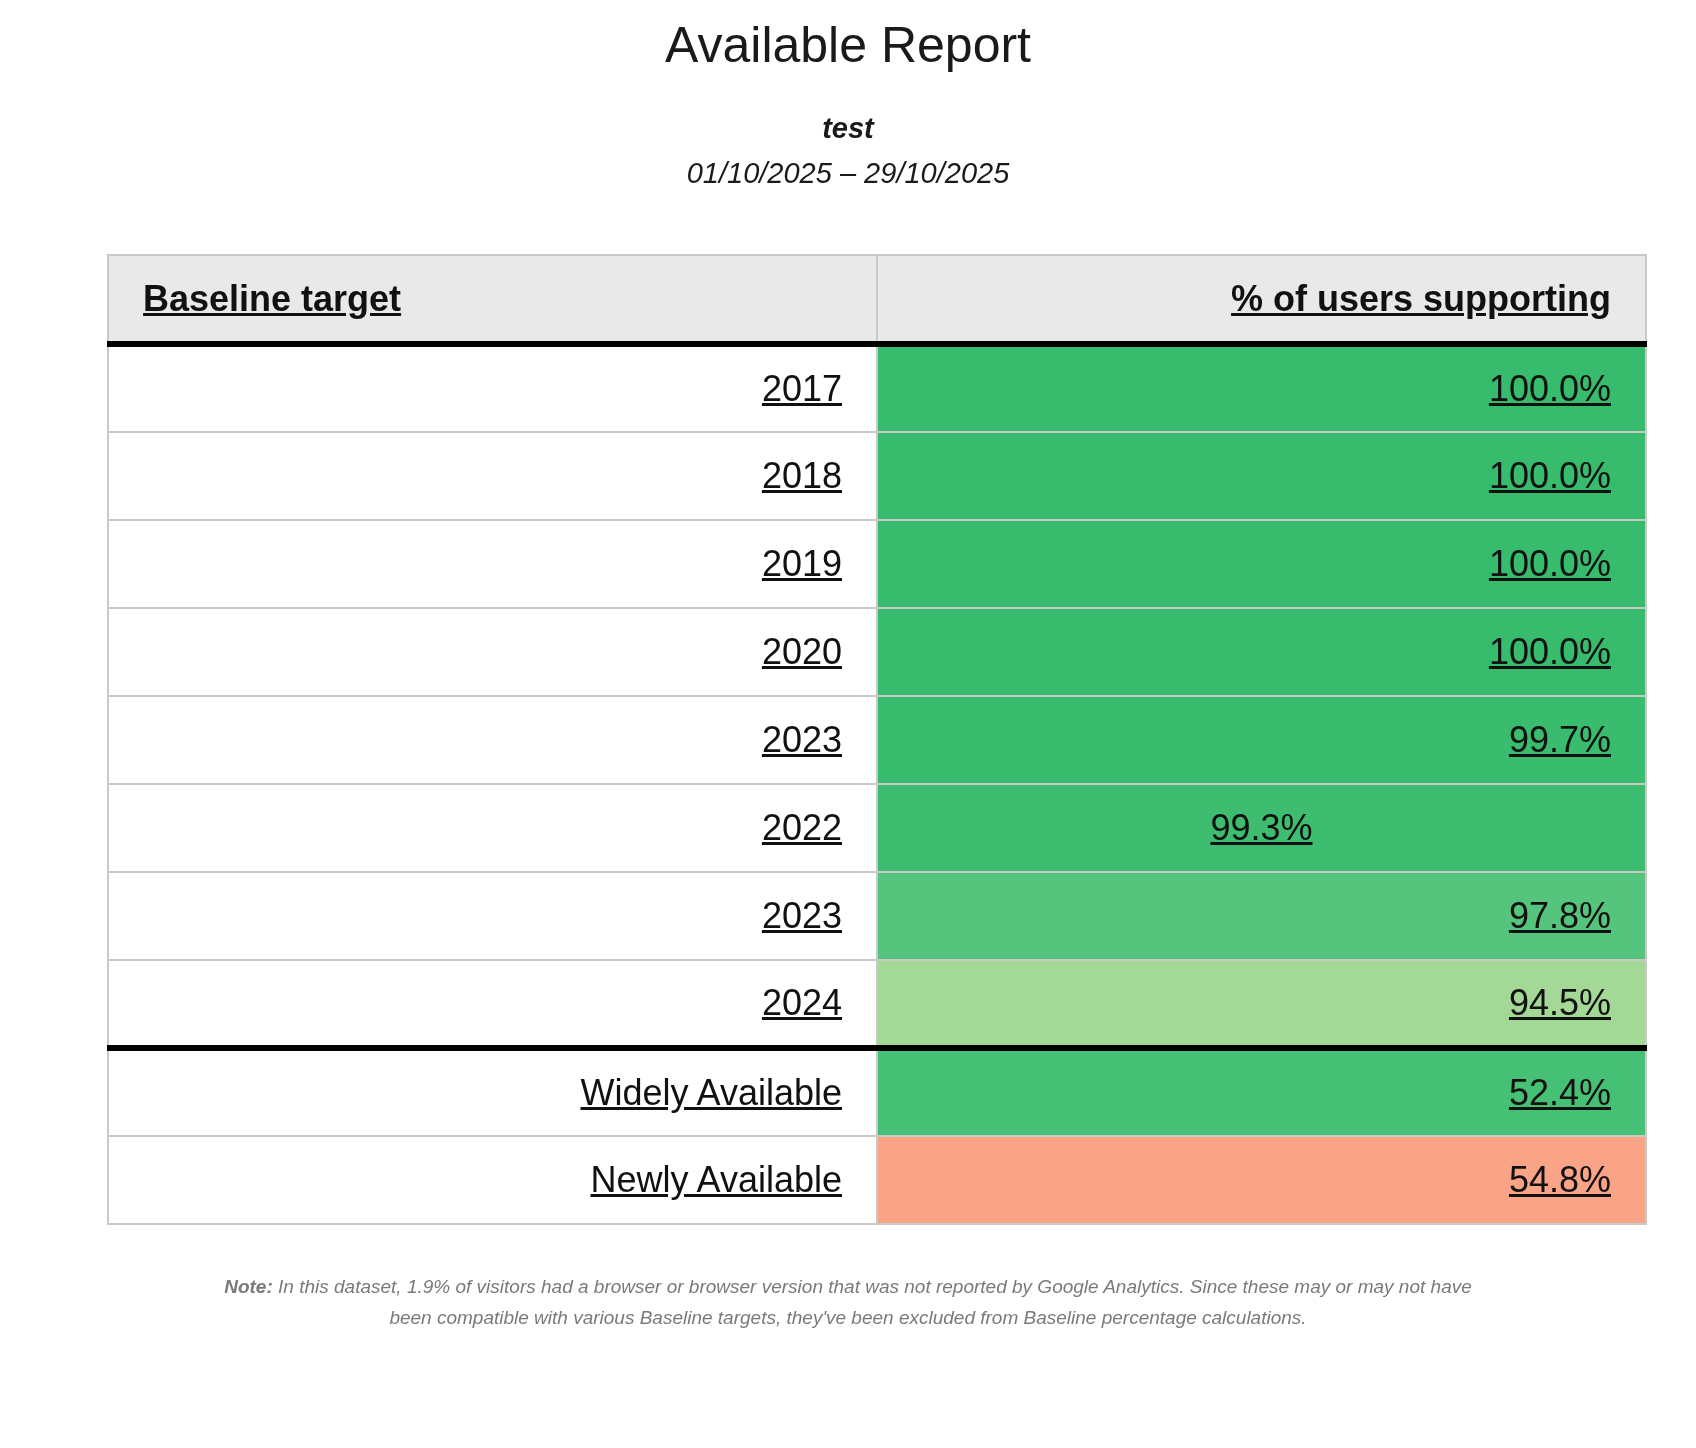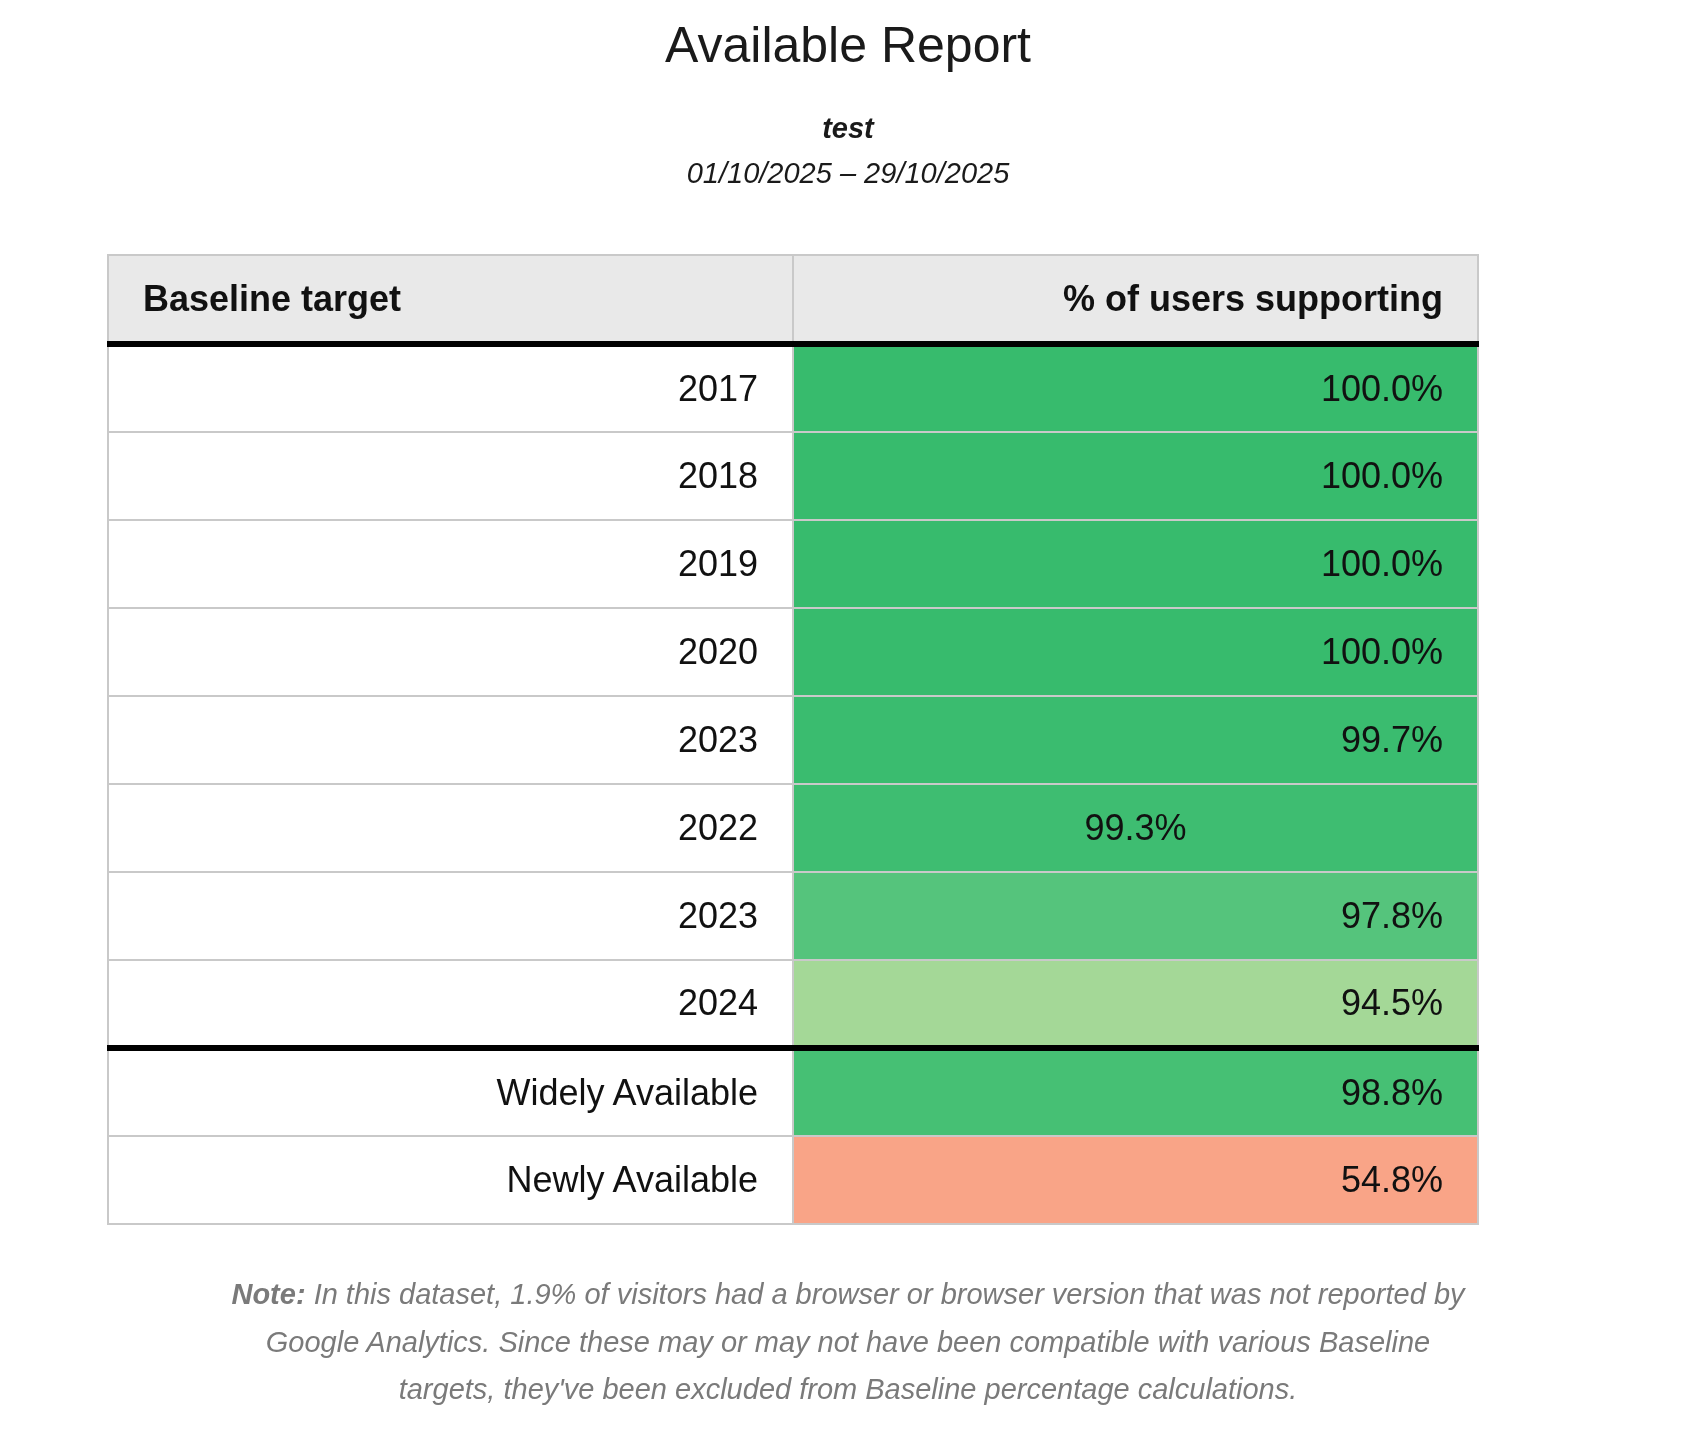--- a/index.html
+++ b/index.html
@@ -32,23 +32,24 @@
   .report-daterange {
     margin: 12px 0 0 0;
     text-align: center;
     font-size: 29px;
     font-weight: 400;
     font-style: italic;
     color: #1a1a1a;
   }
   table.baseline-table {
     margin: 64px 4px 0 107px;
-    width: 1372px;
+    width: 1540px;
     border-collapse: collapse;
     table-layout: fixed;
+    text-decoration: underline;
   }
   table.baseline-table th,
   table.baseline-table td {
     box-sizing: border-box;
     border: 2px solid #c9c9c9;
     font-size: 36px;
     padding: 0 34px;
     overflow: hidden;
     white-space: nowrap;
   }
@@ -71,21 +72,21 @@
     text-align: right;
     color: #111111;
   }
   tr.divider-after td {
     border-bottom: 6px solid #000000;
   }
   .report-note {
     width: 1260px;
     margin: 46px auto 0 auto;
     text-align: center;
-    font-size: 29px;
+    font-size: 19px;
     font-style: italic;
     line-height: 1.64;
     color: #7a7a7a;
     padding-bottom: 30px;
   }
   .report-note .note-label {
     font-weight: 700;
   }
 </style>
 </head>
@@ -132,21 +133,21 @@
       <tr>
         <td class="label-cell">2023</td>
         <td class="value-cell" style="background: rgb(85, 196, 124);">97.8%</td>
       </tr>
       <tr class="divider-after">
         <td class="label-cell">2024</td>
         <td class="value-cell" style="background: rgb(164, 216, 151);">94.5%</td>
       </tr>
       <tr>
         <td class="label-cell">Widely Available</td>
-        <td class="value-cell" style="background: rgb(70, 192, 116);">98.8%</td>
+        <td class="value-cell" style="background: rgb(70, 192, 116);">52.4%</td>
       </tr>
       <tr>
         <td class="label-cell">Newly Available</td>
         <td class="value-cell" style="background: rgb(249, 164, 135);">54.8%</td>
       </tr>
     </tbody>
 </table>
 
 <p class="report-note">
   <span class="note-label">Note: </span>

